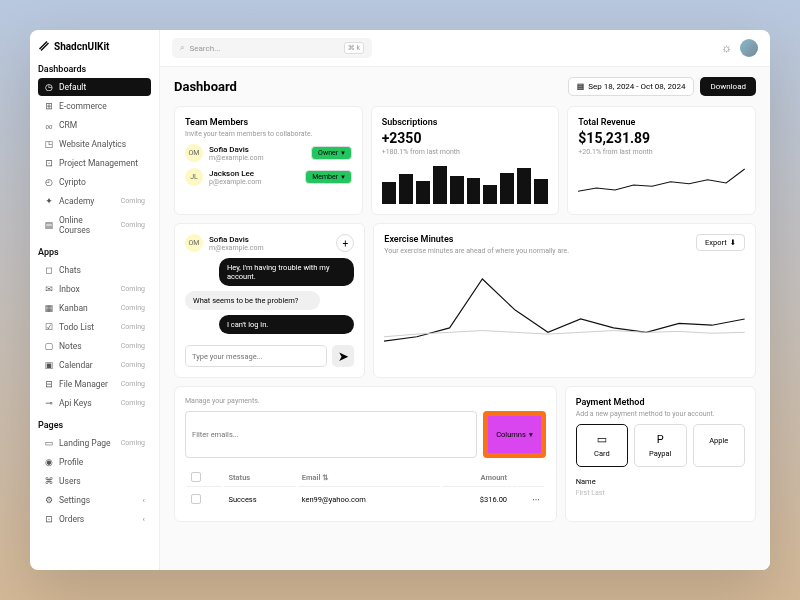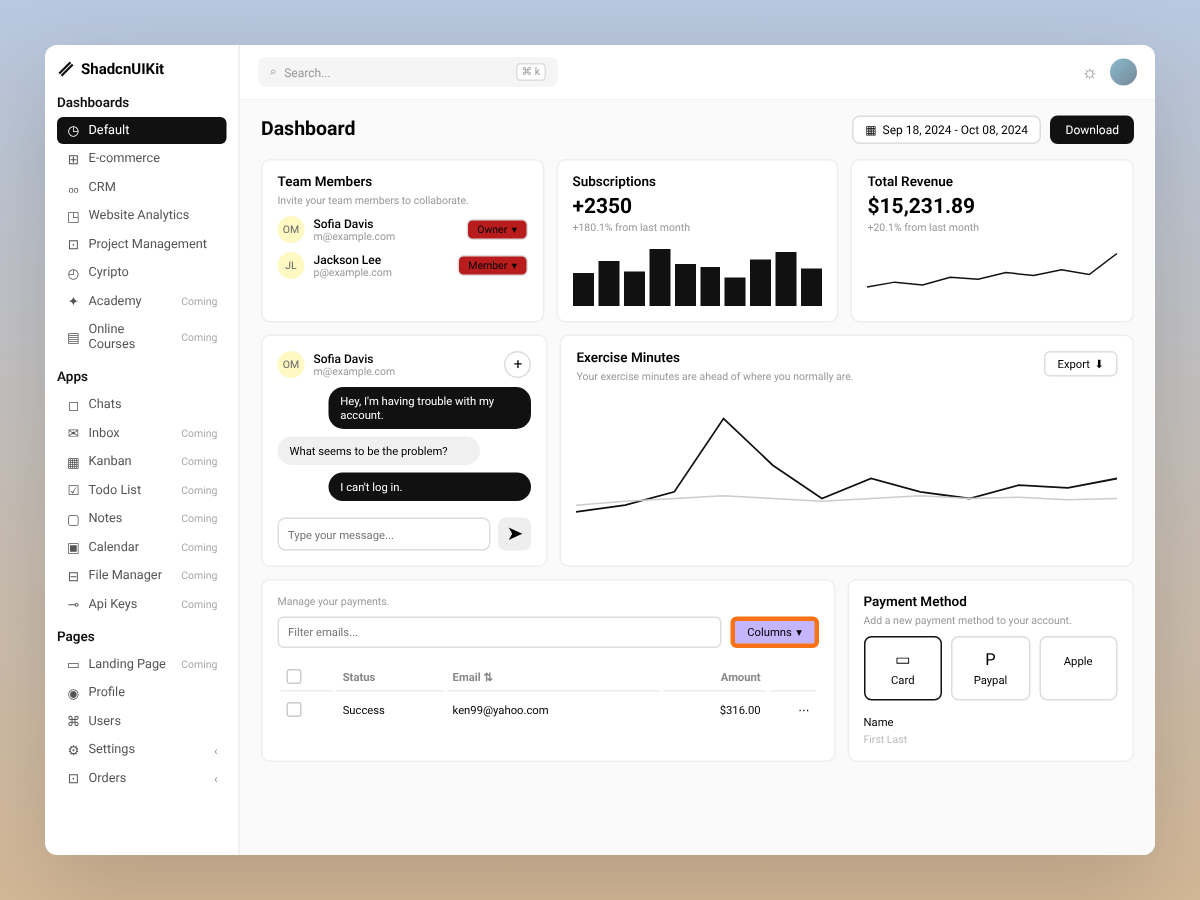--- a/index.html
+++ b/index.html
@@ -28,41 +28,41 @@
 .btn-dark{background:#111;color:#fff;border-radius:5px;padding:4px 10px;font-size:8px;border:none;cursor:pointer}
 .grid{display:grid;grid-template-columns:1fr 1fr 1fr;gap:8px;margin-bottom:8px}
 .card{background:#fff;border:1px solid #eee;border-radius:6px;padding:10px}
 .card h3{font-size:9px;font-weight:600;margin-bottom:3px}
 .card .sub{font-size:7px;color:#999;margin-bottom:6px}
 .member{display:flex;align-items:center;gap:6px;margin-bottom:6px}
 .member-av{width:18px;height:18px;border-radius:50%;background:#fef9c3;display:flex;align-items:center;justify-content:center;font-size:7px;color:#666}
 .member-info{flex:1}
 .member-name{font-size:8px;font-weight:500}
 .member-email{font-size:7px;color:#999}
-.role-btn{border:1px solid #ddd;border-radius:4px;padding:2px 6px;font-size:7px;background:#b91c1c;display:flex;gap:3px}
+.role-btn{border:1px solid #ddd;border-radius:4px;padding:2px 6px;font-size:7px;background:#22c55e;display:flex;gap:3px}
 .stat-val{font-size:14px;font-weight:700;margin-bottom:2px}
 .stat-change{font-size:7px;color:#999}
 .bars{display:flex;align-items:flex-end;gap:3px;height:40px;margin-top:8px}
 .bar{flex:1;background:#111}
 .line-chart{height:40px;margin-top:8px;position:relative}
 .grid2{display:grid;grid-template-columns:1fr 2fr;gap:8px;margin-bottom:8px}
 .chat-msg{font-size:7.5px;padding:5px 8px;border-radius:10px;margin-bottom:5px;max-width:80%}
 .chat-msg.in{background:#f0f0f0}
 .chat-msg.out{background:#111;color:#fff;margin-left:auto}
 .chat-input{display:flex;gap:5px;margin-top:6px}
 .chat-input input{flex:1;border:1px solid #ddd;border-radius:5px;padding:4px 6px;font-size:7.5px}
 .send-btn{width:22px;height:22px;border-radius:5px;background:#eee;border:none;display:flex;align-items:center;justify-content:center}
 .add-btn{width:18px;height:18px;border-radius:50%;border:1px solid #ddd;background:#fff;display:flex;align-items:center;justify-content:center;font-size:10px;margin-left:auto}
 .export-btn{border:1px solid #ddd;border-radius:4px;padding:3px 8px;font-size:7.5px;background:#fff;display:flex;align-items:center;gap:3px}
 .ex-chart{height:90px;position:relative;margin-top:8px}
 .grid2 .card:first-child{display:flex;flex-direction:column}
 .payments-grid{display:grid;grid-template-columns:2fr 1fr;gap:8px}
 .filter-row{display:flex;gap:6px;margin-bottom:8px}
 .filter-row input{flex:1;border:1px solid #ddd;border-radius:4px;padding:3px 6px;font-size:7.5px}
-.cols-btn{border:3px solid #f97316;border-radius:4px;padding:3px 8px;font-size:7.5px;background:#c4b5fd;display:flex;align-items:center;gap:3px}
+.cols-btn{border:5px solid #f97316;border-radius:4px;padding:14px 8px;font-size:7.5px;background:#d946ef;display:flex;align-items:center;gap:3px}
 .table{width:100%;font-size:7.5px}
 .table th{text-align:left;padding:4px;color:#888;font-weight:700;border-bottom:1px solid #eee}
 .table td{padding:5px 4px}
 .checkbox{width:10px;height:10px;border:1px solid #ccc;border-radius:2px}
 .pm-tabs{display:flex;gap:6px;margin-bottom:10px}
 .pm-tab{flex:1;border:1px solid #ddd;border-radius:5px;padding:8px 4px;text-align:center;font-size:7.5px;cursor:pointer}
 .pm-tab.active{border-color:#111;border-width:1.5px}
 .pm-tab .icon{font-size:11px;display:block;margin-bottom:3px}
 .field-label{font-size:7.5px;margin-bottom:3px;display:block}
 .field-hint{font-size:7px;color:#bbb}

